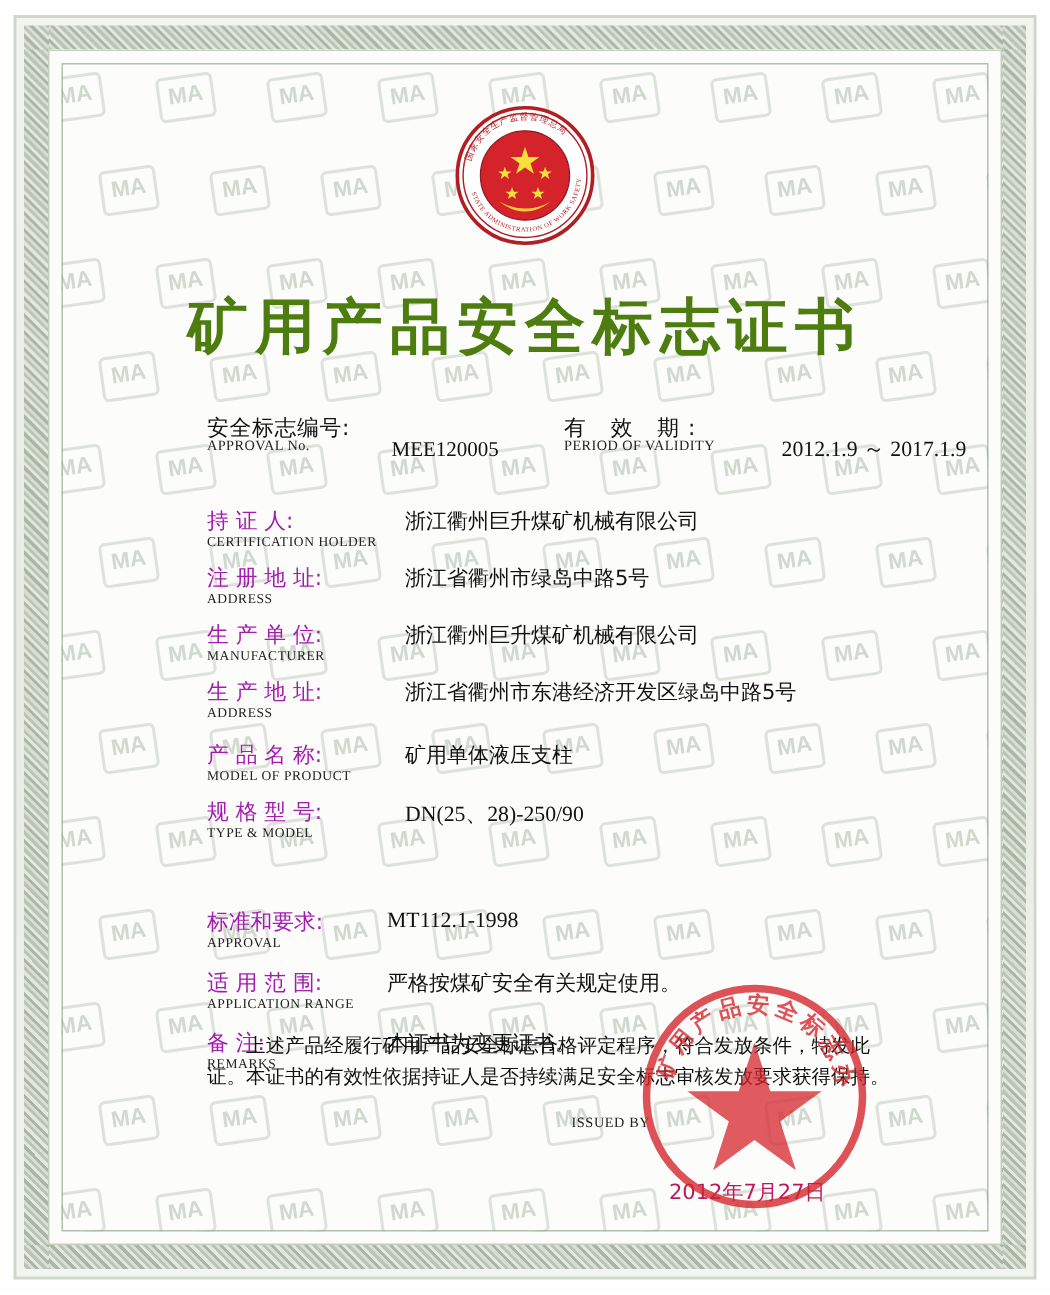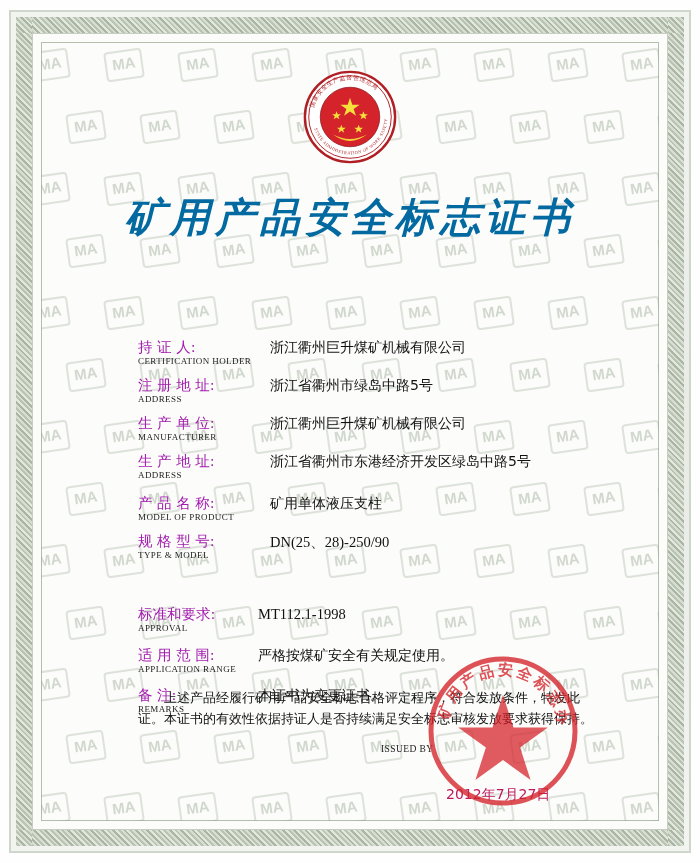--- a/index.html
+++ b/index.html
@@ -97,22 +97,21 @@
 
   .title-cn {
     position: absolute;
     top: 148px;
     left: 0; right: 0;
     text-align: center;
     font-family: "DejaVu Sans", sans-serif;
     font-weight: bold;
     font-size: 40px;
     letter-spacing: 5px;
-    color: #0369a1;
-    font-style: italic;
+    color: #4d7c0f;
   }
   .title-en {
     position: absolute;
     top: 196px;
     left: 0; right: 0;
     text-align: center;
     font-family: "Liberation Serif", serif;
     font-weight: bold;
     font-size: 17.5px;
     letter-spacing: 0.2px;
@@ -399,20 +398,32 @@
           <textPath href="#arcTop" startOffset="8%">国家安全生产监督管理总局</textPath>
         </text>
         <text font-family="Liberation Serif, serif" font-size="4.6" fill="#b01f24" letter-spacing="0.4">
           <textPath href="#arcBot" startOffset="10%">STATE ADMINISTRATION OF WORK SAFETY</textPath>
         </text>
       </svg>
     </div>
 
     <div class="title-cn">矿用产品安全标志证书</div>
 
+    <div class="row-approval">
+      <div class="appr-left">
+        <div class="lbl-cn">安全标志编号:</div>
+        <div class="lbl-en">APPROVAL No.</div>
+        <div class="val appr-no">MEE120005</div>
+      </div>
+      <div class="appr-right">
+        <div class="lbl-cn">有 效 期:</div>
+        <div class="lbl-en">PERIOD OF VALIDITY</div>
+        <div class="val appr-validity">2012.1.9 ～ 2017.1.9</div>
+      </div>
+    </div>
 
     <div id="fields-host">
         <div class="field" style="top: 296px;">
           <div class="f-cn">持  证  人:</div>
           <div class="f-en">CERTIFICATION HOLDER</div>
           <div class="f-val">浙江衢州巨升煤矿机械有限公司</div>
         </div>
         <div class="field" style="top: 334px;">
           <div class="f-cn">注 册 地 址:</div>
           <div class="f-en">ADDRESS</div>

